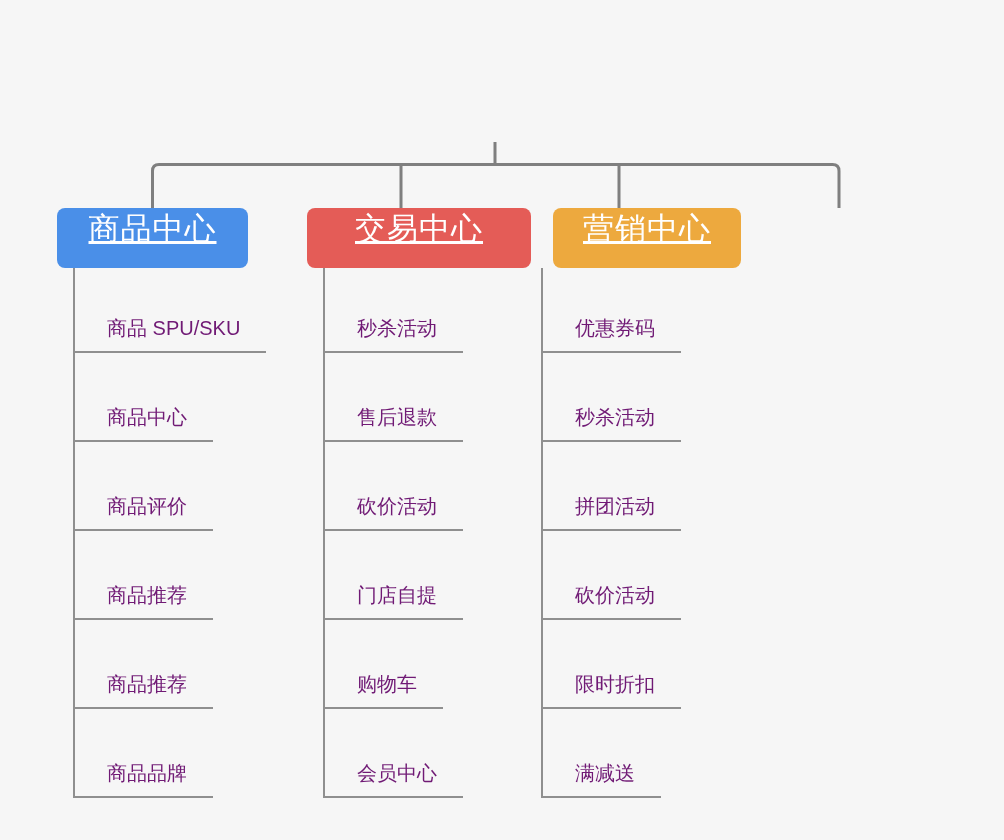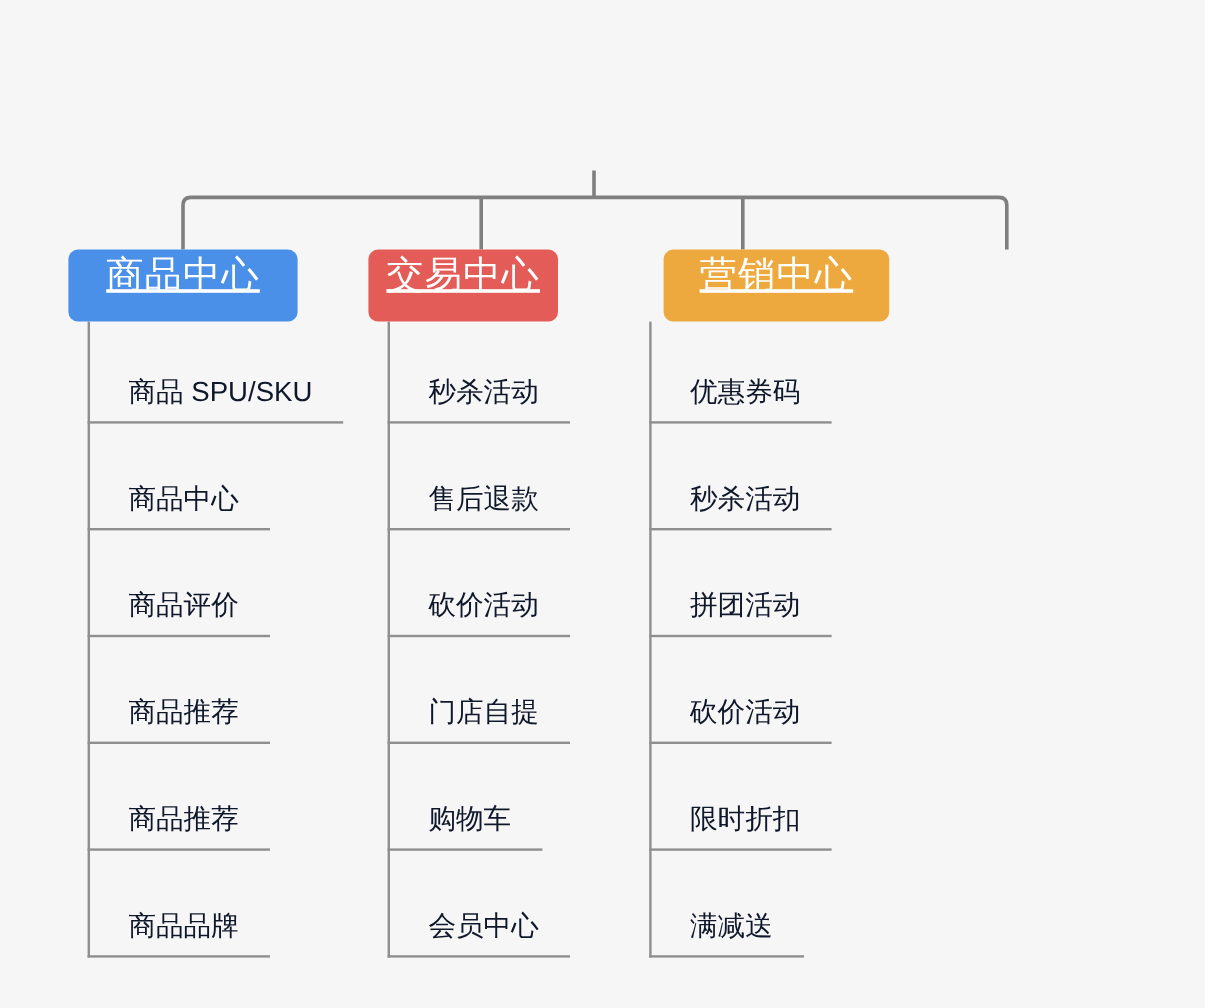--- a/index.html
+++ b/index.html
@@ -33,21 +33,21 @@
   }
   .root-icon{width:56px;height:56px;flex:0 0 auto;}
   
   .connectors{
     position:absolute;left:0;top:0;width:1004px;height:840px;
     pointer-events:none;
   }
   
   .column{position:absolute;top:208px;}
   .col0{left:57px;width:191px;}
-  .col1{left:307px;width:158px;}
+  .col1{left:307px;width:224px;}
   .col2{left:525px;width:188px;padding-left:28px;}
   .col3{left:745px;width:188px;}
   .branch-box{
     width:100%;height:60px;
     border-radius:8px;
     display:flex;align-items:flex-start;justify-content:center;
     color:#ffffff;
     font-size:31px;
     letter-spacing:1px;
     white-space:nowrap;
@@ -64,22 +64,22 @@
     border-left:2px solid #8f8f8f;
   }
   .items{
     position:absolute;left:16px;top:60px;
   }
   .item{height:89px;position:relative;}
   .item:first-child{height:85px;}
   .item-label{
     position:absolute;bottom:0;left:0;
     white-space:nowrap;
-    font-size:23px;
-    color:#0f172a;
+    font-size:20px;
+    color:#701a75;
     padding:0 26px 9px 34px;
     border-bottom:2px solid #8f8f8f;
   }
 </style>
 </head>
 <body>
 
 <div class="canvas">
 
   <svg class="connectors" viewBox="0 0 1004 840" xmlns="http://www.w3.org/2000/svg">

